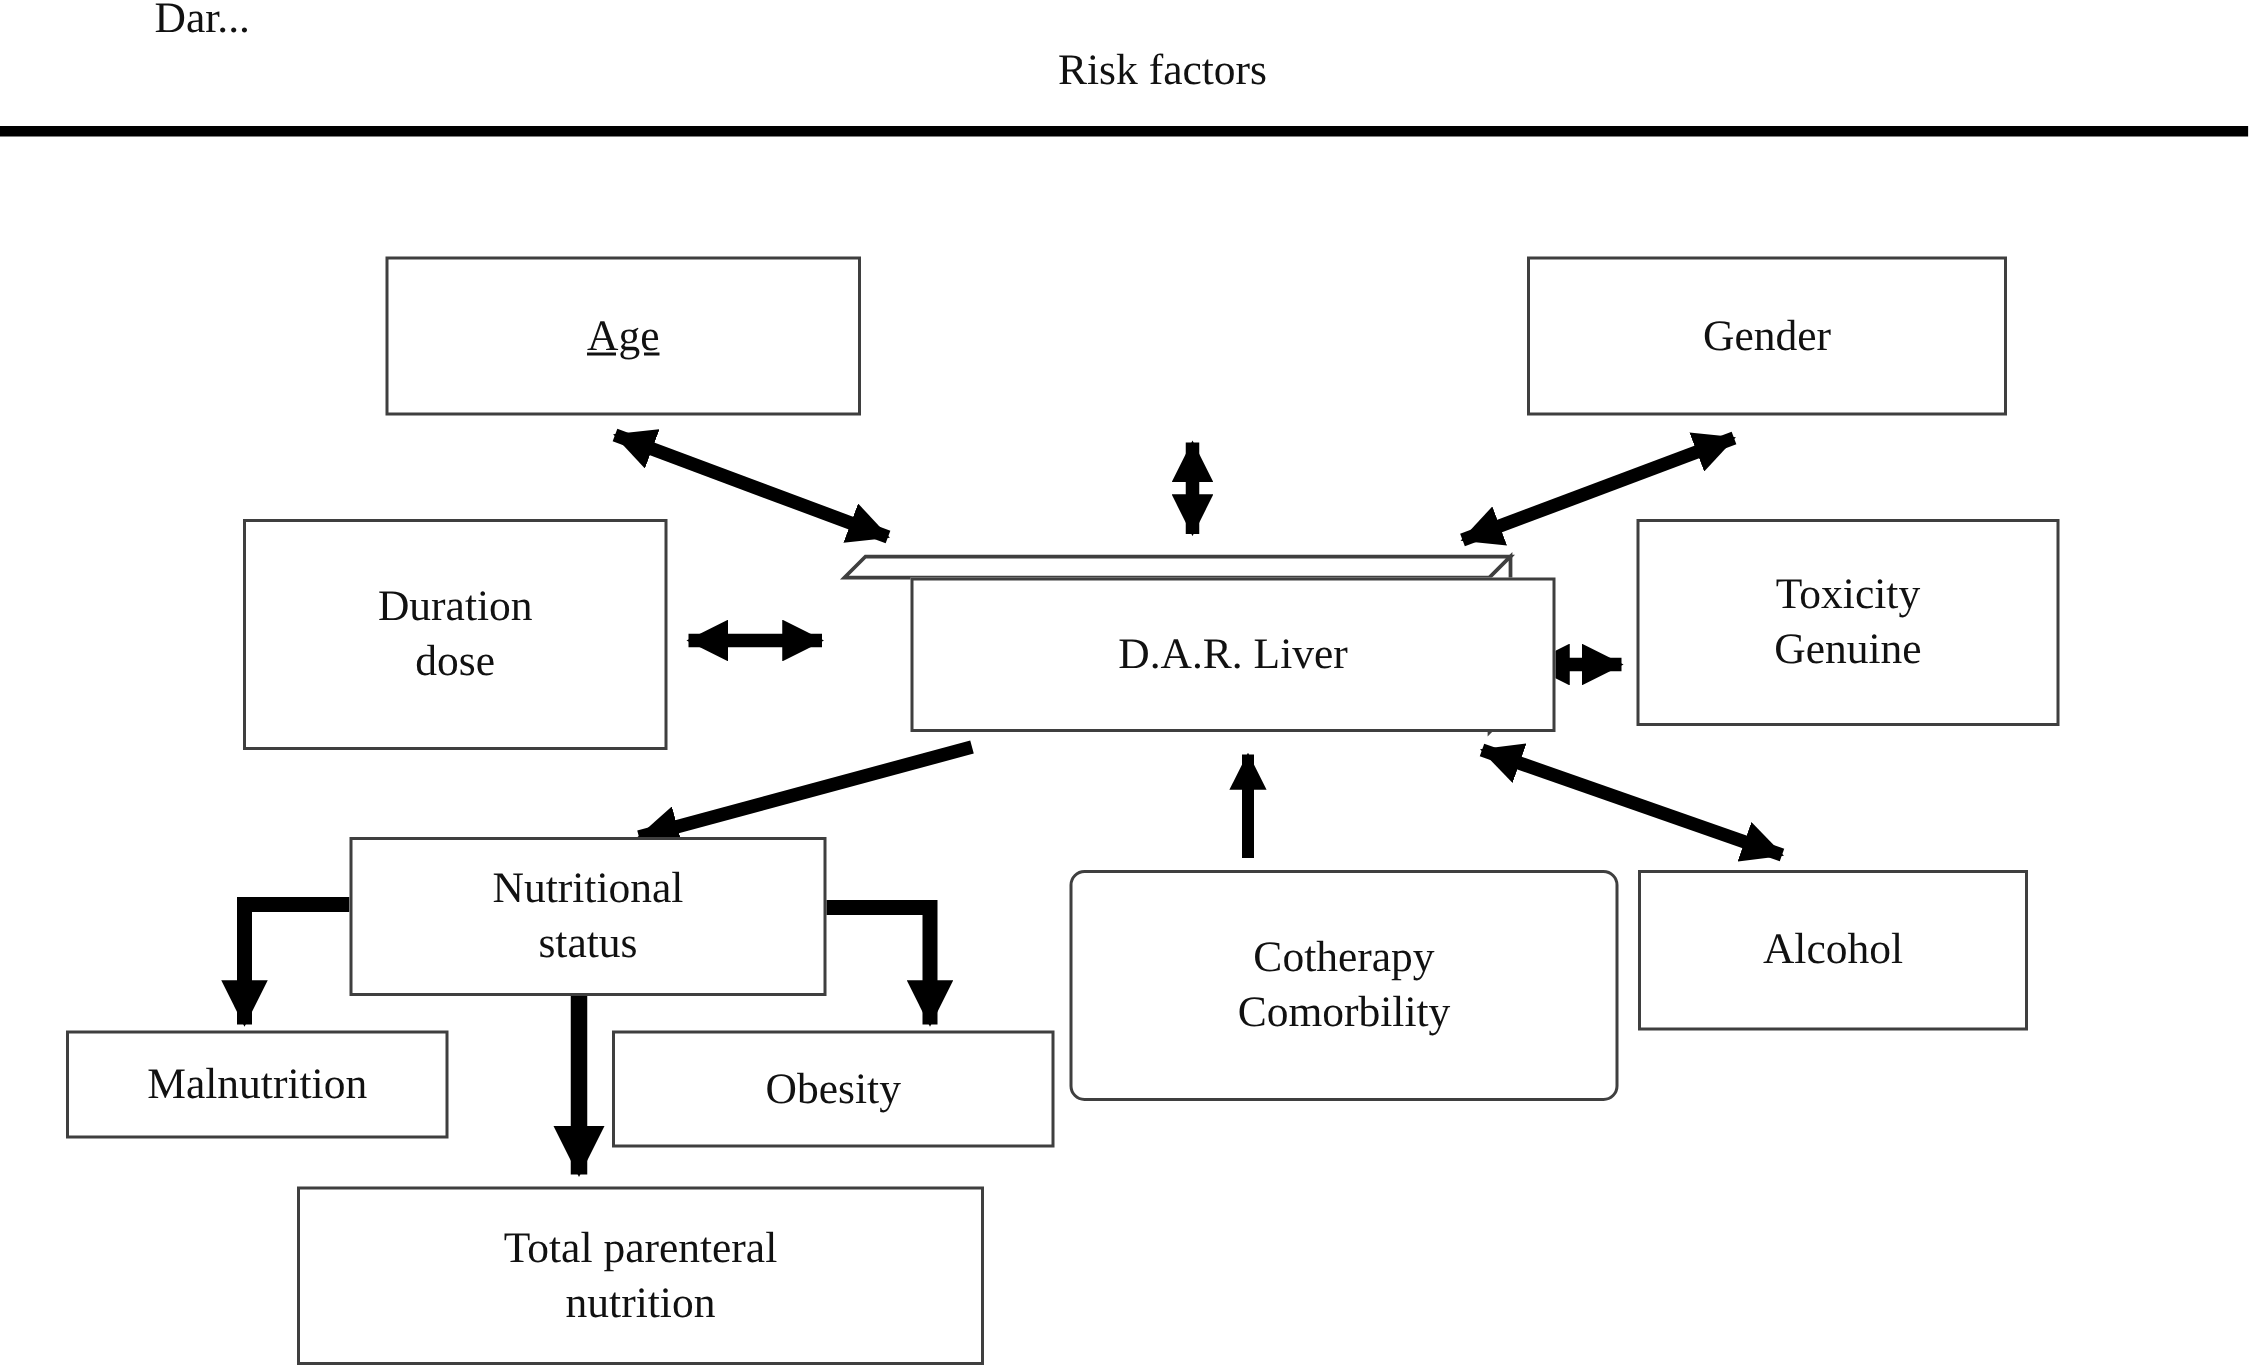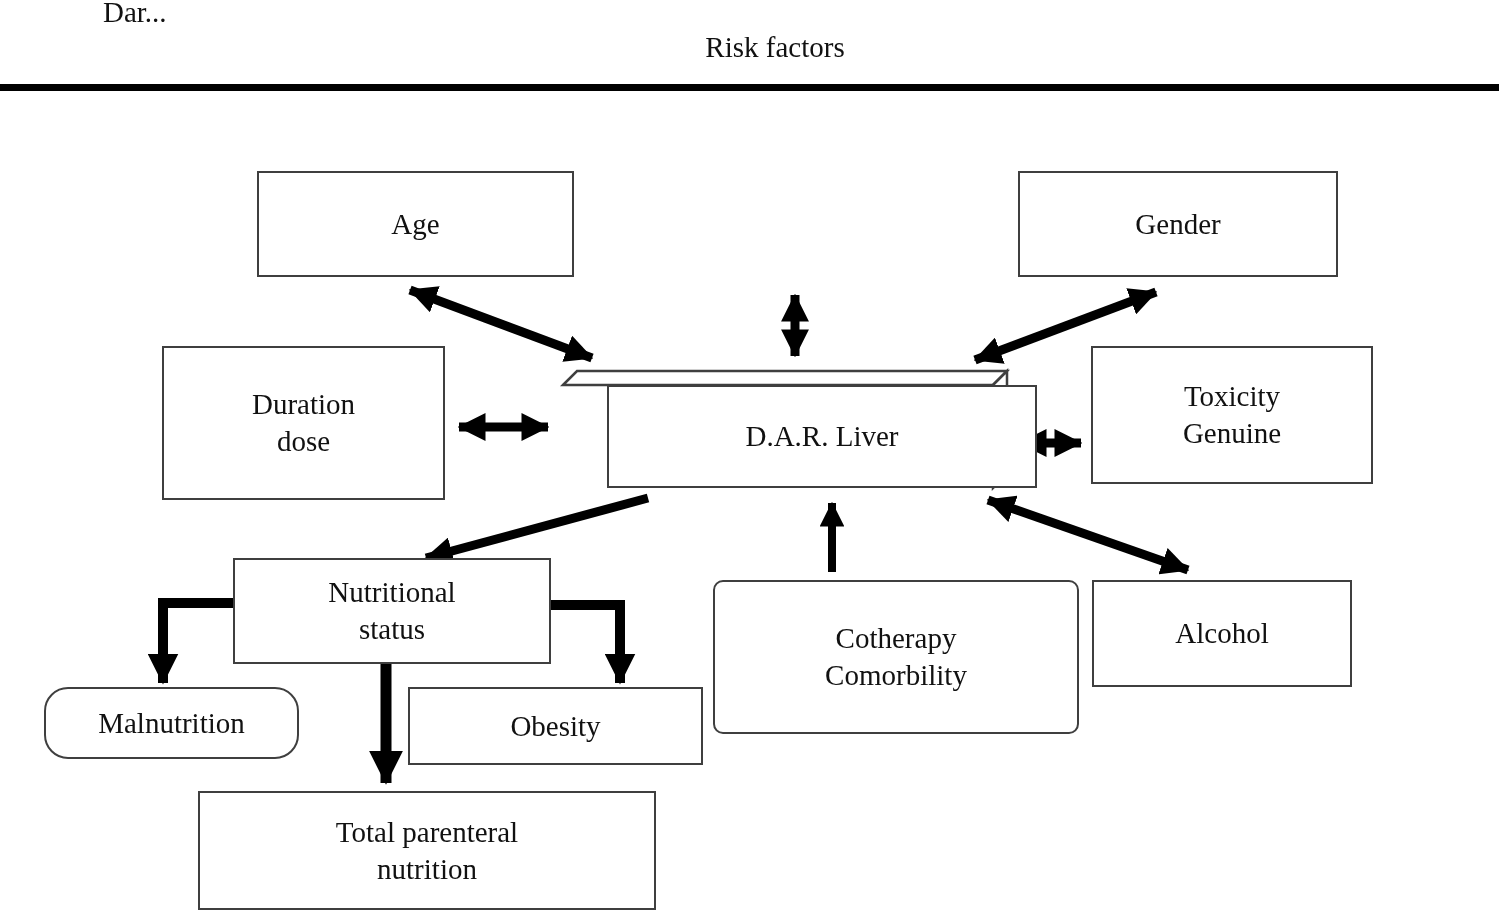--- a/index.html
+++ b/index.html
@@ -47,30 +47,30 @@
     border: none;
     background: transparent;
     margin-left: 44px;
   }
   #arrow-layer {
     position: absolute;
     left: 0; top: 0;
     width: 1499px; height: 912px;
   }
   
-  #n-age            { left: 257px;  top: 171px; width: 317px; height: 106px; }
+  #n-age            { left: 257px;  top: 171px; width: 317px; height: 106px; text-decoration: underline; }
   #n-genetic        { left: 632px;  top: 171px; width: 317px; height: 106px; }
   #n-gender         { left: 1018px; top: 171px; width: 320px; height: 106px; }
   #n-duration       { left: 162px;  top: 346px; width: 283px; height: 154px; }
   #n-toxicity       { left: 1091px; top: 346px; width: 282px; height: 138px; }
   #n-dar            { left: 563px;  top: 385px; width: 430px; height: 103px; }
   #n-nutritional    { left: 233px;  top: 558px; width: 318px; height: 106px; }
   #n-cotherapy      { left: 713px;  top: 580px; width: 366px; height: 154px; border-radius: 10px; }
   #n-alcohol        { left: 1092px; top: 580px; width: 260px; height: 107px; }
-  #n-malnutrition   { left: 44px;   top: 687px; width: 255px; height: 72px; border-radius: 24px;  }
+  #n-malnutrition   { left: 44px;   top: 687px; width: 255px; height: 72px;  }
   #n-obesity        { left: 408px;  top: 687px; width: 295px; height: 78px;  }
   #n-tpn            { left: 198px;  top: 791px; width: 458px; height: 119px; }
 </style>
 </head>
 <body>
 
 <div id="canvas">
 
   <div class="corner-text">Dar...</div>
   <div class="page-title">Risk factors</div>

